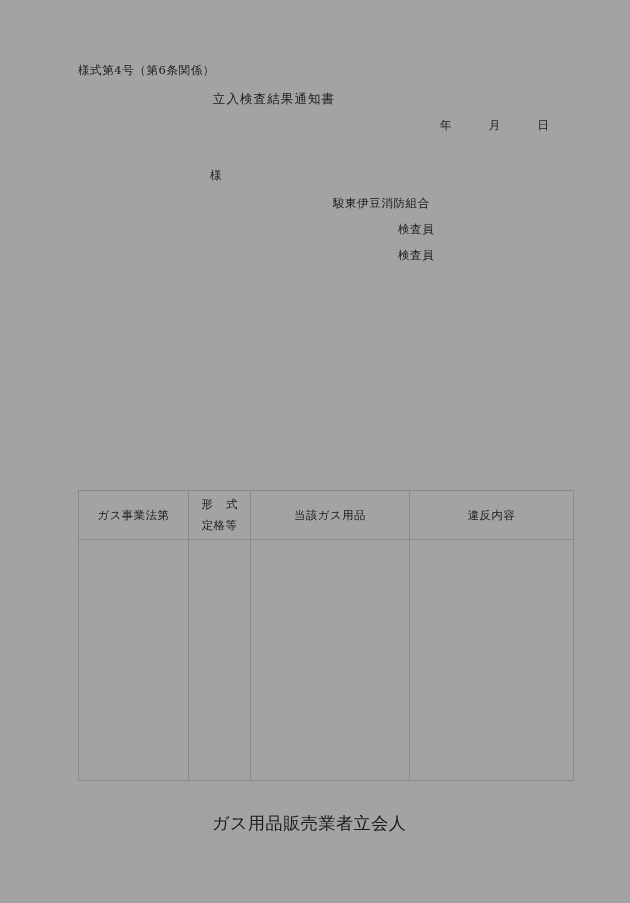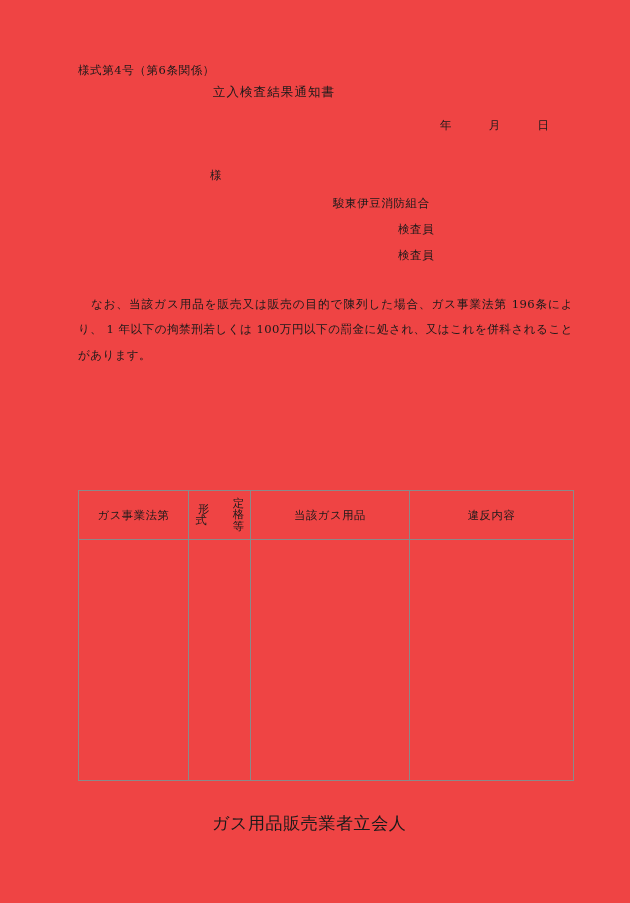--- a/index.html
+++ b/index.html
@@ -11,36 +11,36 @@
     height: 903px;
     background: #ffffff;
     font-family: "DejaVu Serif", "Liberation Serif", serif;
     color: #1a1a1a;
     overflow: hidden;
   }
   .page {
     position: relative;
     width: 630px;
     height: 903px;
-    background: #ef4444;
+    background: #a3a3a3;
   }
 
   
   .form-no {
     position: absolute;
     left: 78px;
     top: 63px;
     font-size: 11.5px;
     letter-spacing: 0.6px;
     white-space: nowrap;
   }
   .doc-title {
     position: absolute;
     left: 0;
-    top: 84px;
+    top: 91px;
     width: 548px;
     text-align: center;
     font-size: 12.5px;
     letter-spacing: 1.1px;
   }
   .date-line {
     position: absolute;
     right: 81px;
     top: 118px;
     font-size: 11.5px;
@@ -128,21 +128,21 @@
   .violation-table tbody td {
     height: 240px;
   }
   .col-a { width: 110px; }
   .col-b { width: 62px; }
   .col-c { width: 159px; }
   .col-d { width: 164px; }
 
   .hdr-stack {
     display: flex;
-    flex-direction: row;
+    flex-direction: column;
     align-items: center;
     justify-content: center;
     gap: 9px;
     line-height: 1;
   }
   .hdr-spaced {
     letter-spacing: 5px;
     text-indent: 5px;
   }
 
@@ -175,21 +175,20 @@
 
   <div class="addressee">様</div>
 
   <div class="issuer-org">駿東伊豆消防組合</div>
 
   <div class="inspector-1">検査員</div>
 
   <div class="inspector-2">検査員</div>
 
   <div class="body-block">
-    <p class="para indent">なお、当該ガス用品を販売又は販売の目的で陳列した場合、ガス事業法第 196条により、 1 年以下の拘禁刑若しくは 100万円以下の罰金に処され、又はこれを併科されることがあります。</p>
   </div>
 
   <table class="violation-table">
     <colgroup>
       <col class="col-a">
         <col class="col-b">
         <col class="col-c">
         <col class="col-d">
     </colgroup>
     <thead>

